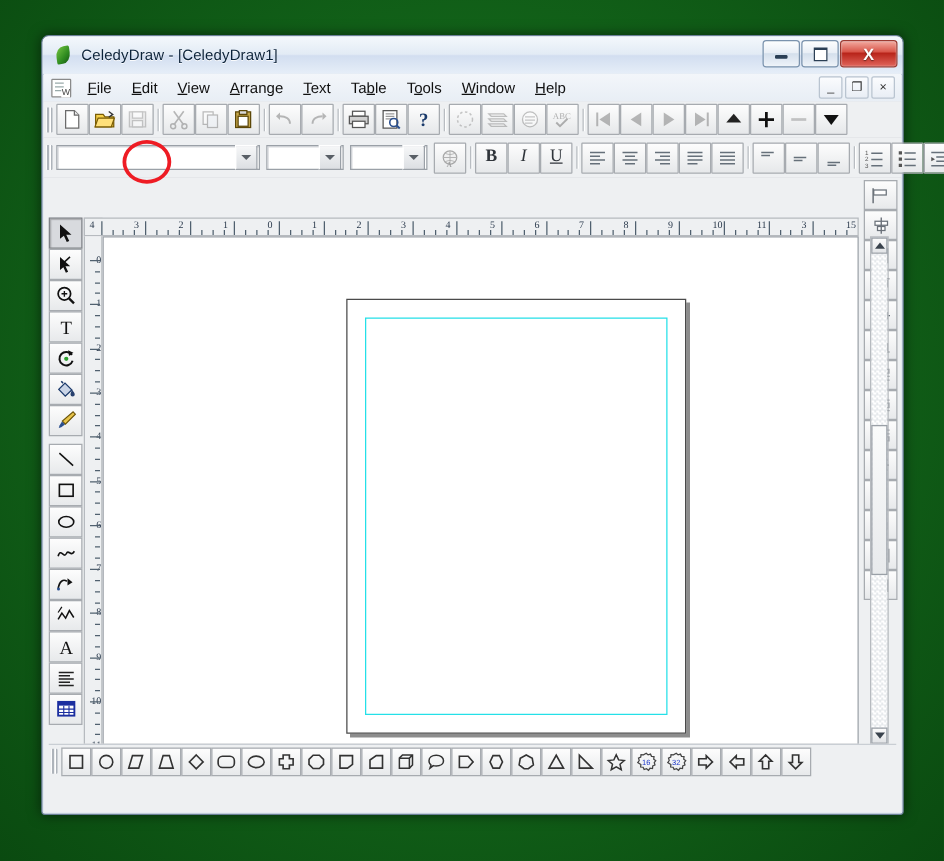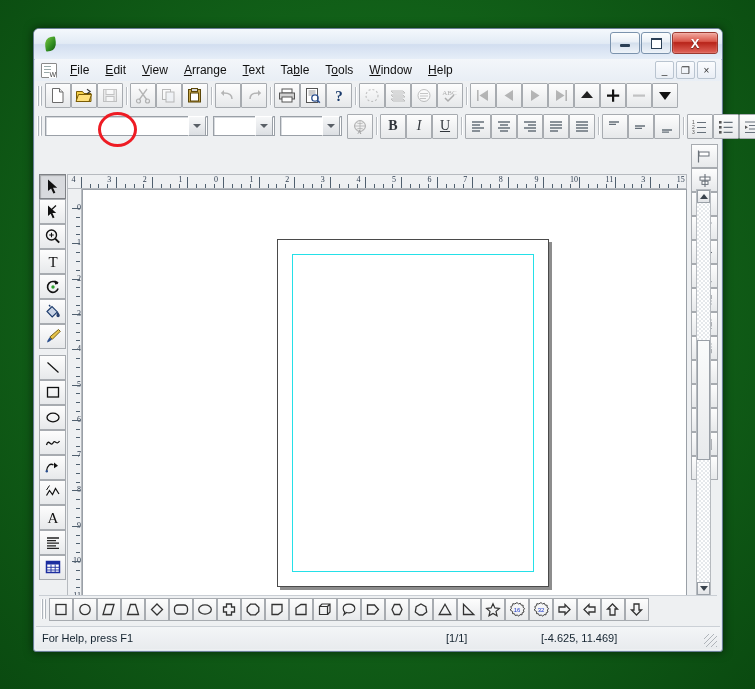--- a/index.html
+++ b/index.html
@@ -282,20 +282,21 @@
 <div id="desktop"></div>
 
 <div id="window">
 
   <div id="winGlass"></div>
 
   <div id="titlebar">
     <div id="appicon">
         <div class="leaf"></div>
       </div>
+    <div id="titletext">CeledyDraw - [CeledyDraw1]</div>
     <div id="wbtns">
       <div class="wbtn">
         <div class="minbar"></div>
       </div>
       <div class="wbtn">
         <div class="maxsq"></div>
       </div>
       <div class="wbtn close">
         <span class="glyph">X</span>
       </div>
@@ -1119,20 +1120,14 @@
             <path d="M6 14V8H3.5l5-5 5 5H11v6z" fill="none" stroke="#333" stroke-width="1.3"></path>
           </svg>
         </div>
       <div class="sbtn">
           <svg class="ic" viewBox="0 0 18 17">
             <path d="M6 3h5v6h2.5l-5 5-5-5H6z" fill="none" stroke="#333" stroke-width="1.3"></path>
           </svg>
         </div>
     </div>
 
-    <div id="status">
-      <span class="s1">For Help, press F1</span>
-      <span class="s2">[1/1]</span>
-      <span class="s3">[-4.625, 11.469]</span>
-      <div id="grip2"></div>
-    </div>
   </div>
 </div>
 
 </body></html>

